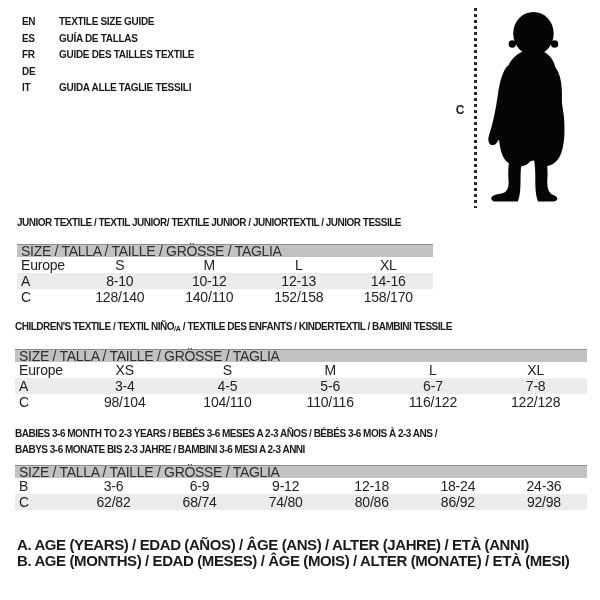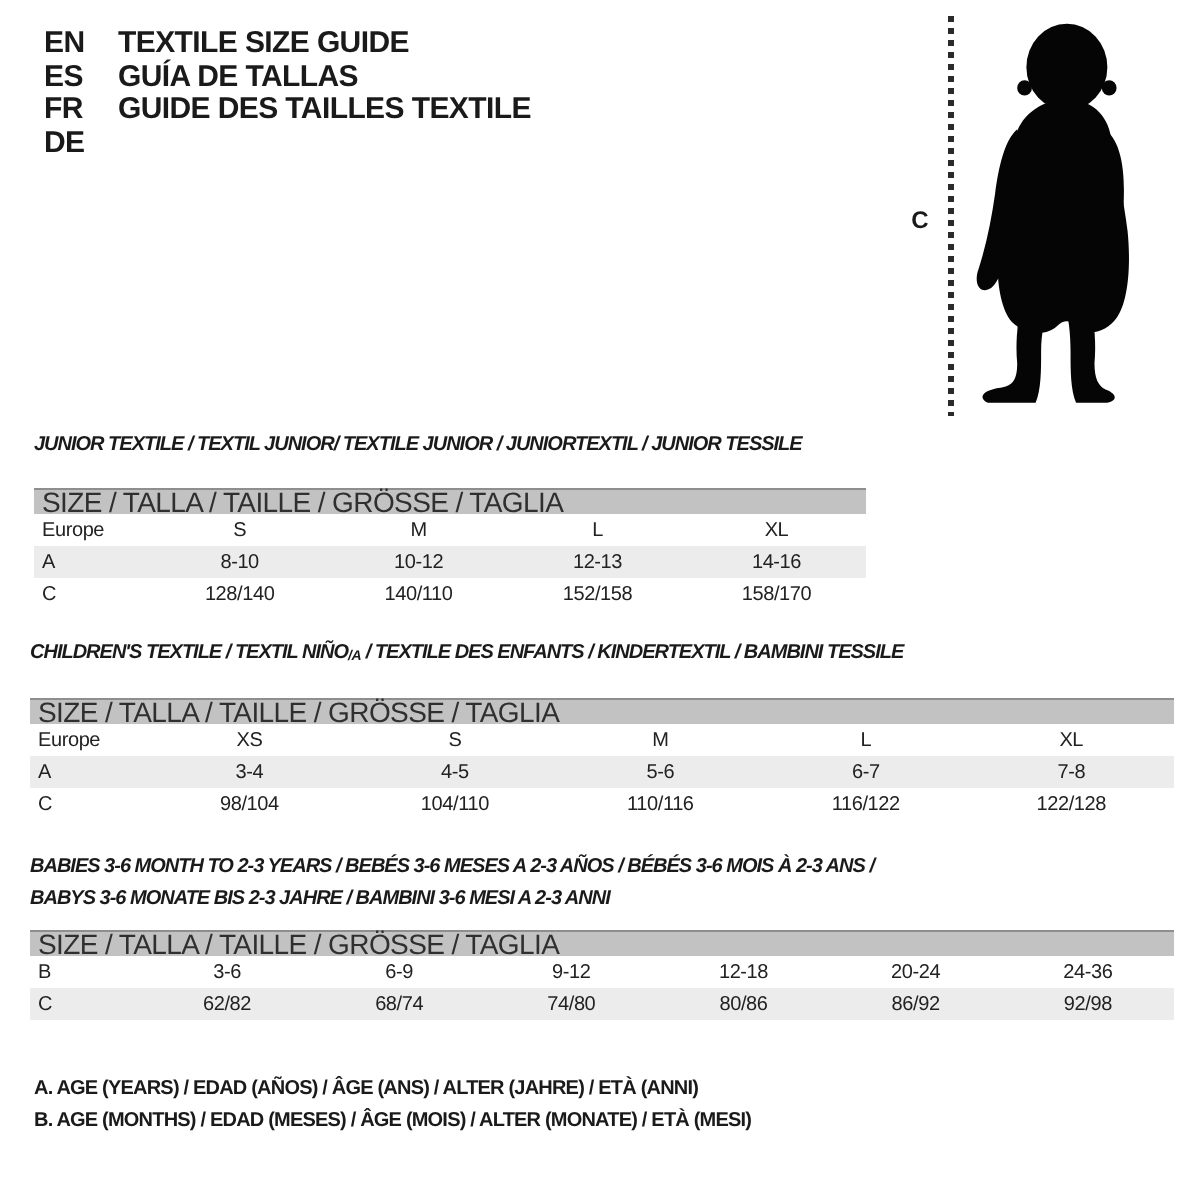--- a/index.html
+++ b/index.html
@@ -4,80 +4,84 @@
 <style>
   html,body{margin:0;padding:0;}
   body{
     width:600px;height:600px;position:relative;overflow:hidden;
     background:#ffffff;
     font-family:"Liberation Sans", sans-serif;
     color:var(--text,#1a1a1a);
   }
   
   .lang-block{position:absolute;left:22px;top:14px;}
-  .lang-row{display:flex;line-height:16.6px;font-size:15px;font-weight:bold;letter-spacing:-0.3px;}
+  .lang-row{display:flex;line-height:16.6px;font-size:10px;font-weight:bold;letter-spacing:-0.3px;}
   .lang-code{width:37px;flex:0 0 37px;}
   
   .dash-line{
     position:absolute;left:474px;top:8px;width:3px;height:200px;
     background:repeating-linear-gradient(to bottom,#2a2a2a 0 3px,transparent 3px 6px);
   }
   .c-label{position:absolute;left:452px;top:103px;width:16px;text-align:center;
     font-size:12px;font-weight:bold;}
   .baby-svg{position:absolute;left:481px;top:10px;}
   
   .section{position:absolute;}
-  .sec-title{font-size:10px;font-weight:bold;letter-spacing:-0.5px;white-space:nowrap;line-height:12px;font-style:italic;}
+  .sec-title{font-size:10px;font-weight:bold;letter-spacing:-0.5px;white-space:nowrap;line-height:12px;}
   .sec-title .sub{font-size:7px;vertical-align:-1px;letter-spacing:-0.2px;}
   #sec-junior{left:17px;top:217px;width:416px;}
   #sec-children{left:15px;top:321px;width:572px;}
   #sec-babies{left:15px;top:426px;width:572px;}
   #sec-junior .size-bar{margin-top:15px;}
   #sec-children .size-bar{margin-top:14px;}
   #sec-babies .size-bar{margin-top:8px;}
   #sec-babies .sec-title{line-height:15.5px;}
   .size-bar{
     background:var(--bar-bg,#c2c2c2);
     border-top:1px solid var(--bar-border,#8e8e8e);
     height:12px;line-height:12px;
     font-size:14px;letter-spacing:-0.3px;color:#2f2f2f;
     padding-left:4px;
   }
   table.size-table{border-collapse:collapse;table-layout:fixed;width:100%;}
   .size-table td{
-    font-size:10px;letter-spacing:-0.2px;height:16px;padding:0;
+    font-size:14px;letter-spacing:-0.2px;height:16px;padding:0;
     text-align:center;vertical-align:middle;color:#222;
   }
   .size-table td.label{text-align:left;padding-left:4px;}
   #sec-junior td.label{width:13%;}
   #sec-children td.label{width:9.5%;}
   #sec-babies td.label{width:9%;}
   .size-table tr.shaded{background:var(--row-bg,#ececec);}
   
   .notes{position:absolute;left:17px;top:537px;}
-  .note-line{font-size:10px;font-weight:bold;letter-spacing:-0.4px;line-height:16.4px;white-space:nowrap;}
+  .note-line{font-size:15px;font-weight:bold;letter-spacing:-0.4px;line-height:16.4px;white-space:nowrap;}
 </style>
 </head>
 <body>
 
 <div class="lang-block">
   <div class="lang-row">
     <span class="lang-code">EN</span>
     <span class="lang-title">TEXTILE SIZE GUIDE</span>
   </div>
   <div class="lang-row">
     <span class="lang-code">ES</span>
     <span class="lang-title">GUÍA DE TALLAS</span>
   </div>
   <div class="lang-row">
     <span class="lang-code">FR</span>
     <span class="lang-title">GUIDE DES TAILLES TEXTILE</span>
   </div>
   <div class="lang-row">
     <span class="lang-code">DE</span>
+  </div>
+  <div class="lang-row">
+    <span class="lang-code">IT</span>
+    <span class="lang-title">GUIDA ALLE TAGLIE TESSILI</span>
   </div>
 </div>
 
 <div class="dash-line"></div>
 <div class="c-label">C</div>
 <svg class="baby-svg" width="92" height="198" viewBox="0 0 100 210" preserveAspectRatio="none">
   <g id="baby-fill" fill="#050505">
     <ellipse cx="57" cy="25" rx="22" ry="23"></ellipse>
     <circle cx="34" cy="36" r="4"></circle>
     <circle cx="80" cy="36" r="4"></circle>
@@ -162,21 +166,21 @@
   <div class="sec-title">BABIES 3-6 MONTH TO 2-3 YEARS / BEBÉS 3-6 MESES A 2-3 AÑOS / BÉBÉS 3-6 MOIS À 2-3 ANS /<br>BABYS 3-6 MONATE BIS 2-3 JAHRE / BAMBINI 3-6 MESI A 2-3 ANNI</div>
   <div class="size-bar">SIZE / TALLA / TAILLE / GRÖSSE / TAGLIA</div>
   <table class="size-table">
       <tbody>
         <tr>
           <td class="label">B</td>
           <td class="">3-6</td>
           <td class="">6-9</td>
           <td class="">9-12</td>
           <td class="">12-18</td>
-          <td class="">20-24</td>
+          <td class="">18-24</td>
           <td class="">24-36</td>
         </tr>
         <tr class="shaded">
           <td class="label">C</td>
           <td class="">62/82</td>
           <td class="">68/74</td>
           <td class="">74/80</td>
           <td class="">80/86</td>
           <td class="">86/92</td>
           <td class="">92/98</td>

